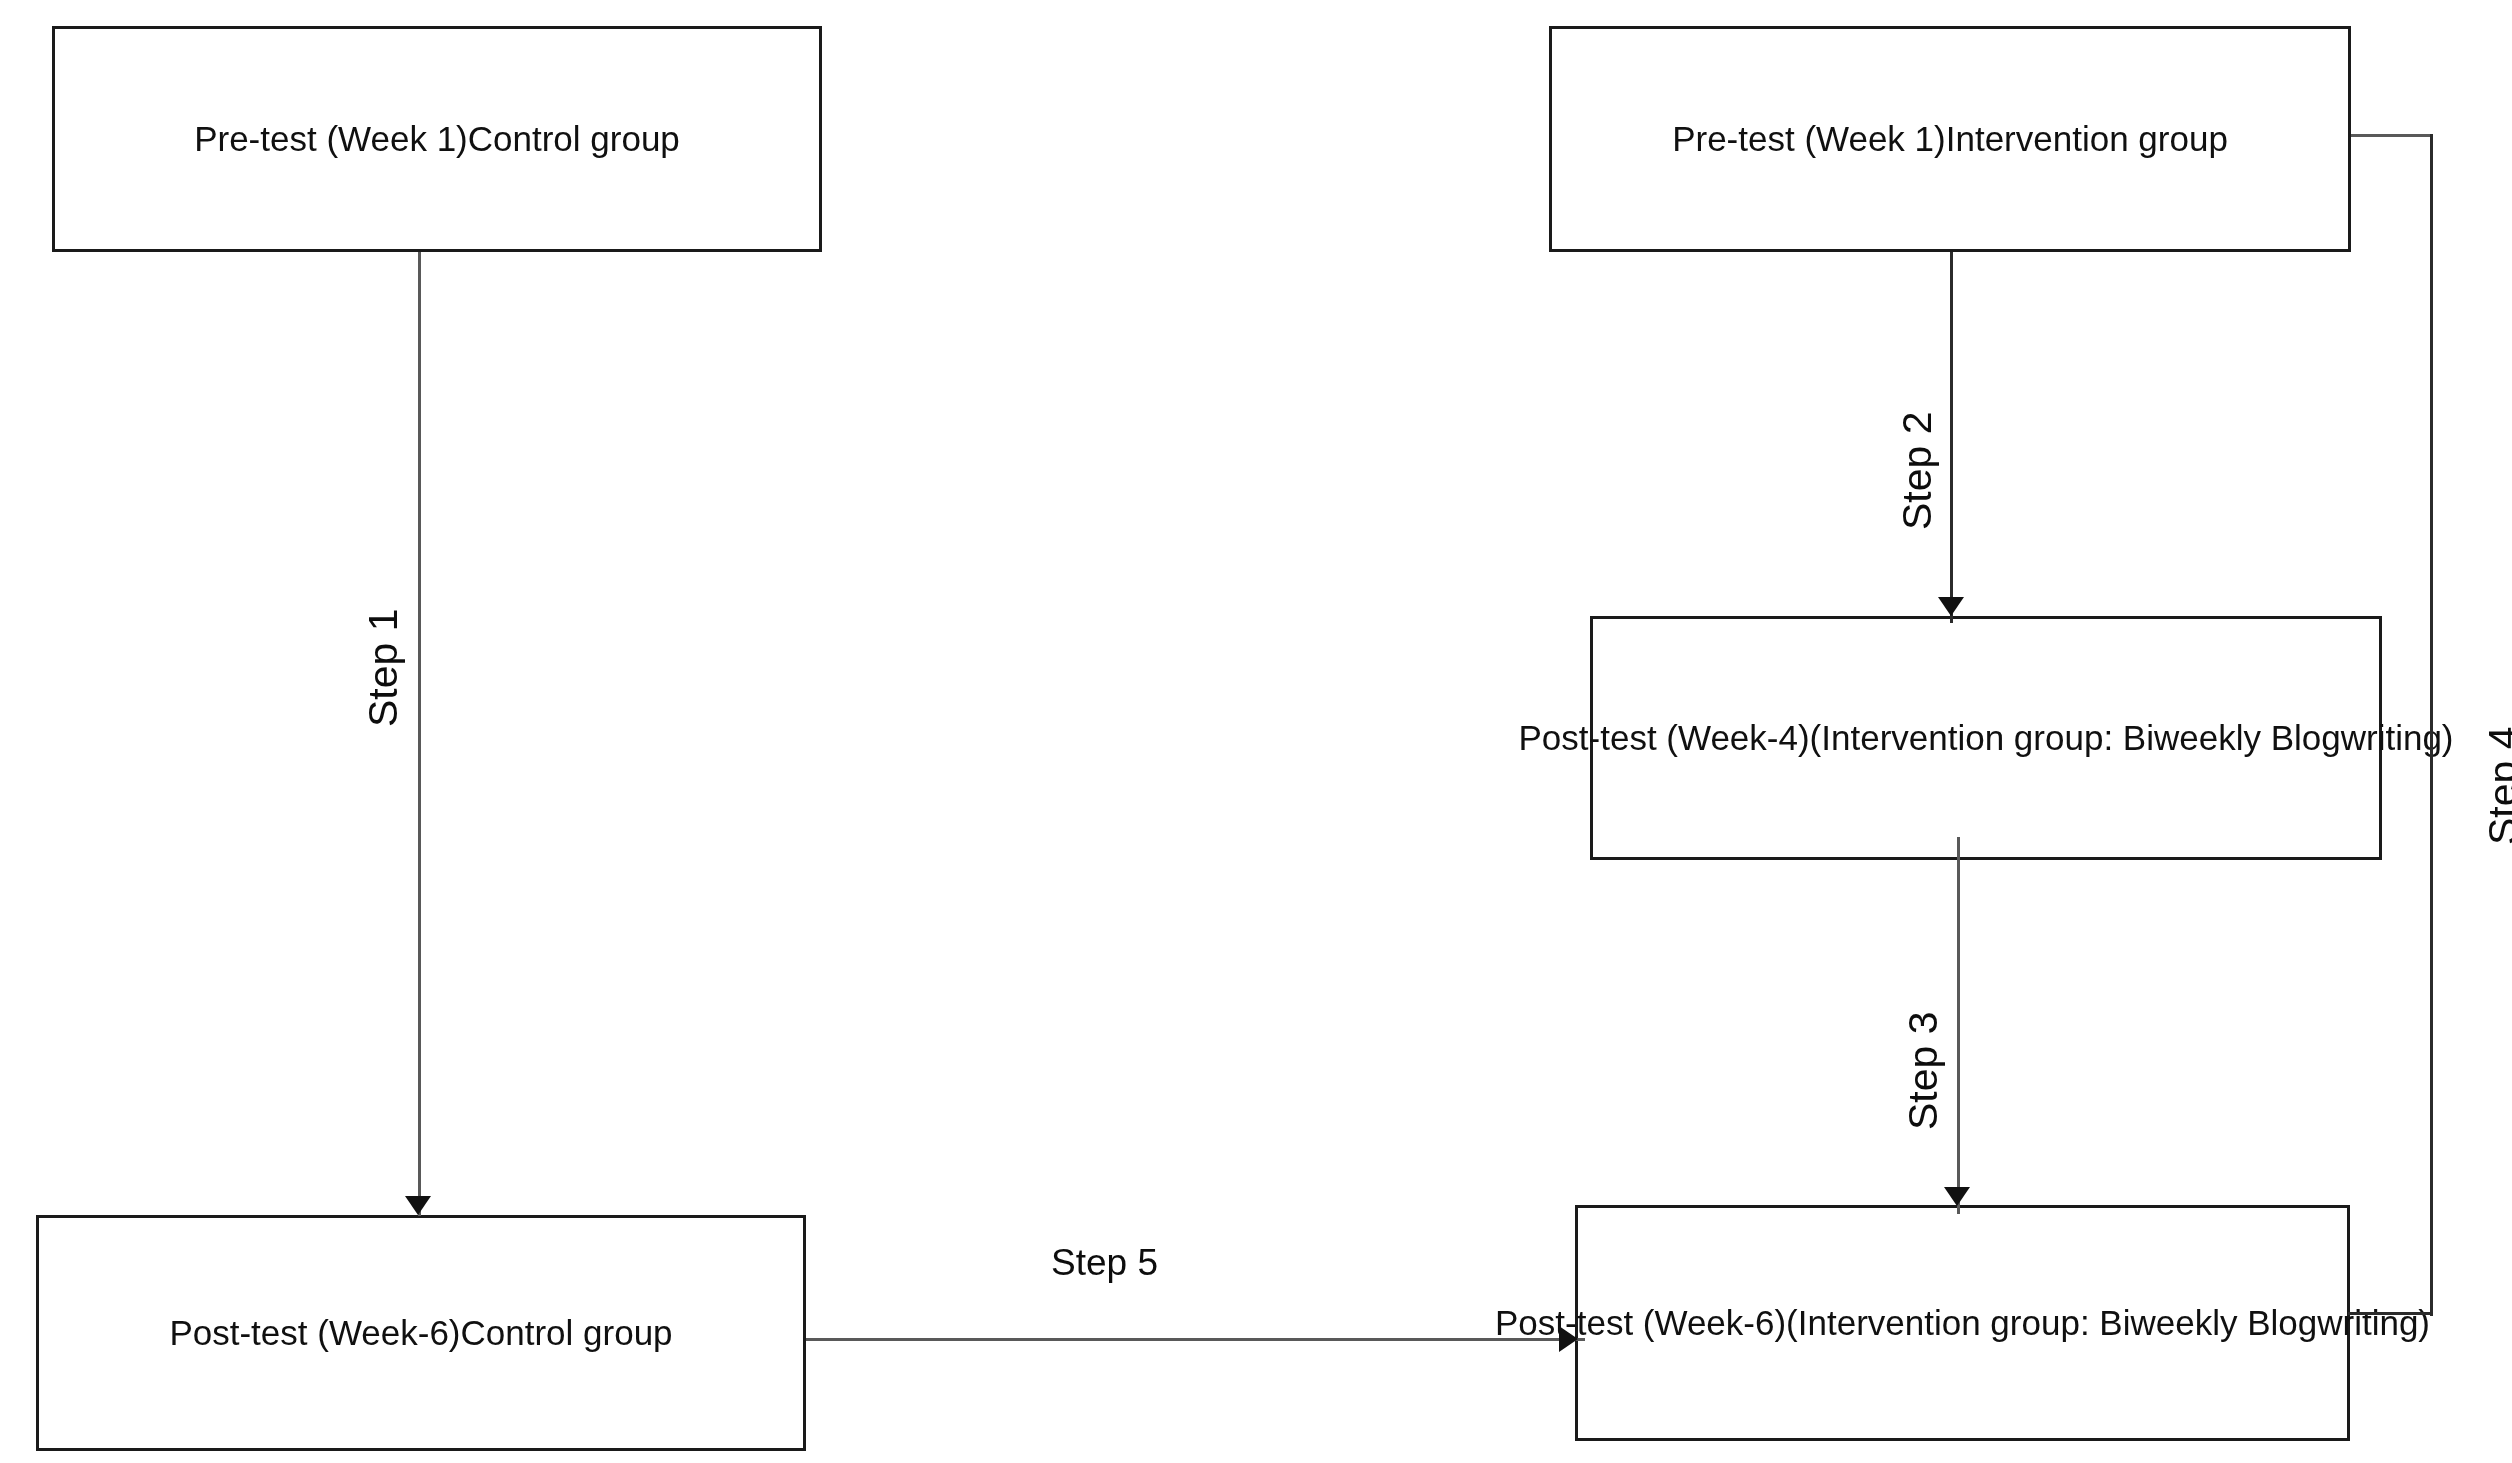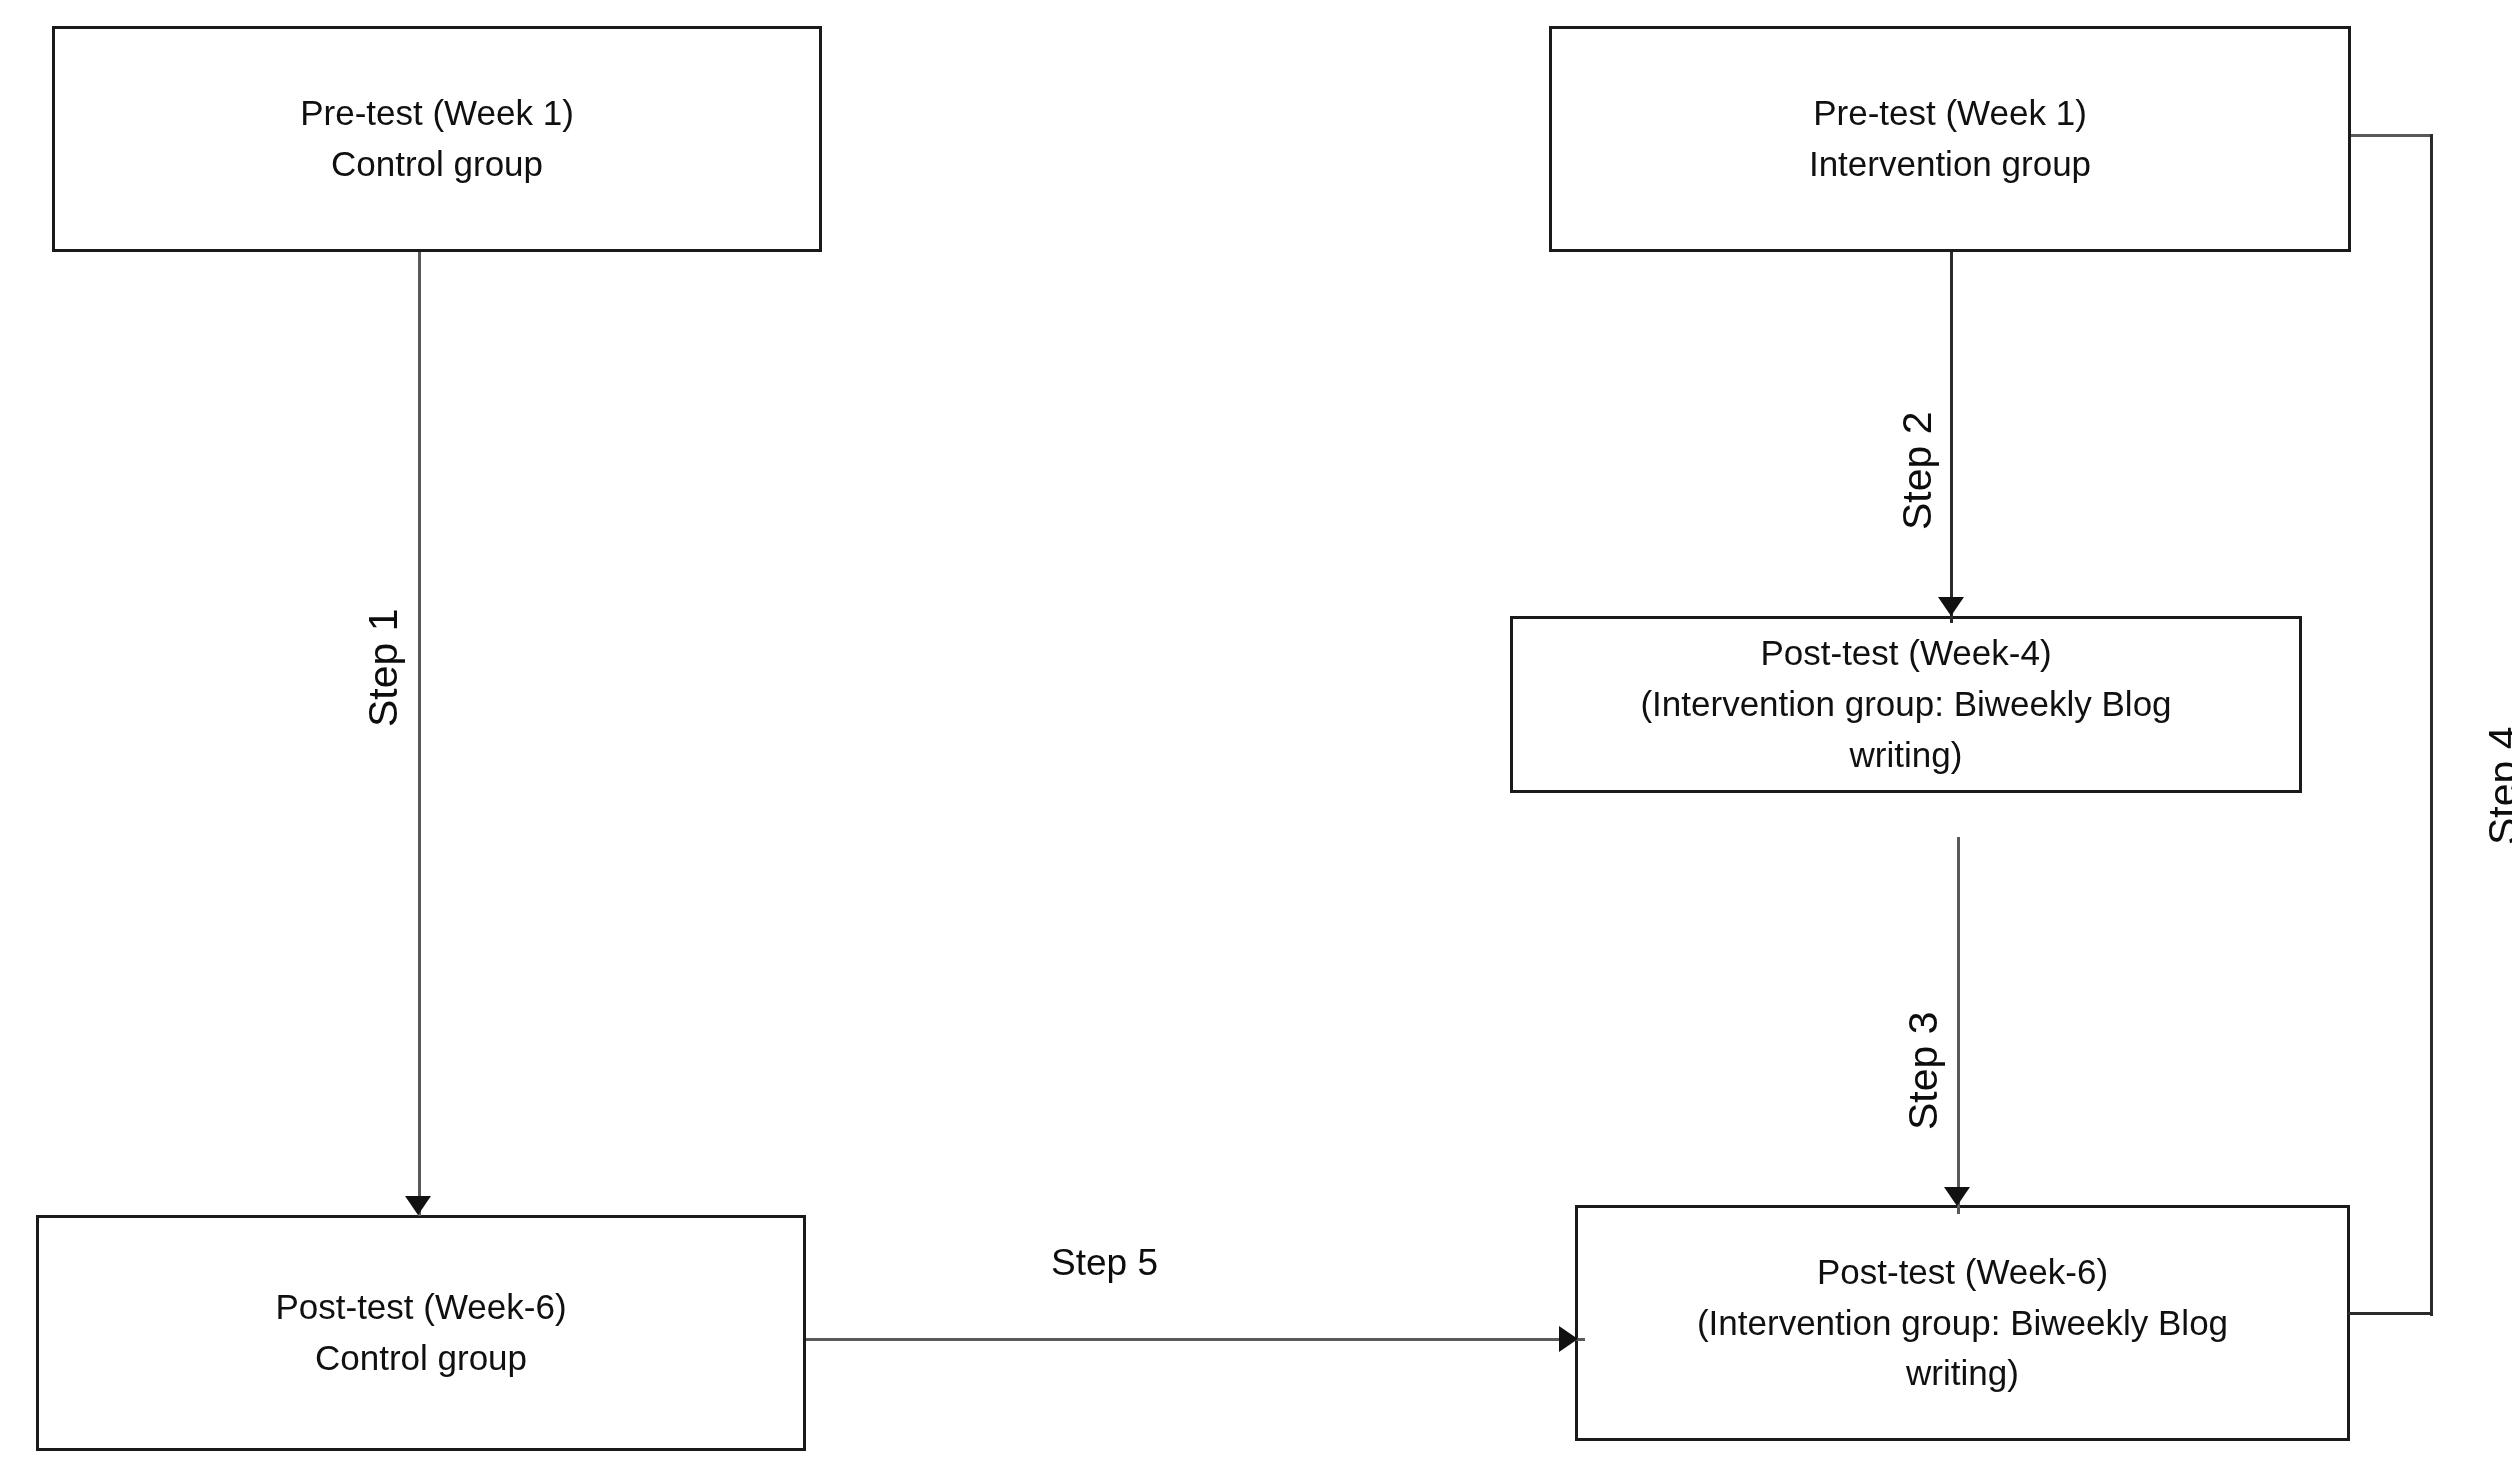--- a/index.html
+++ b/index.html
@@ -16,34 +16,34 @@
     overflow: hidden;
   }
 
   
   .node {
     position: absolute;
     box-sizing: border-box;
     background: #ffffff;
     border: 3.9px solid #1a1a1a;
     display: flex;
-    flex-direction: column;
+    flex-direction: row;
     align-items: center;
     justify-content: center;
     text-align: center;
     color: #101010;
     font-size: 35px;
     line-height: 1.45;
     padding: 6.5px 22px;
   }
   .node .ln { display: block; white-space: nowrap; }
 
   #node-pre-control  { left: 52px;   top: 26px;   width: 770px; height: 226px; }
   #node-pre-interv   { left: 1549px; top: 26px;   width: 802px; height: 226px; }
-  #node-post4-interv { left: 1510px; top: 616px;  width: 792px; height: 177px; }
+  #node-post4-interv { left: 1590px; top: 616px;  width: 792px; height: 244px; }
   #node-post6-control{ left: 36px;   top: 1215px; width: 770px; height: 236px; }
   #node-post6-interv { left: 1575px; top: 1205px; width: 775px; height: 236px; }
 
   
   .vline {
     position: absolute;
     width: 3.3px;
     background: #595959;
   }
   .hline {

